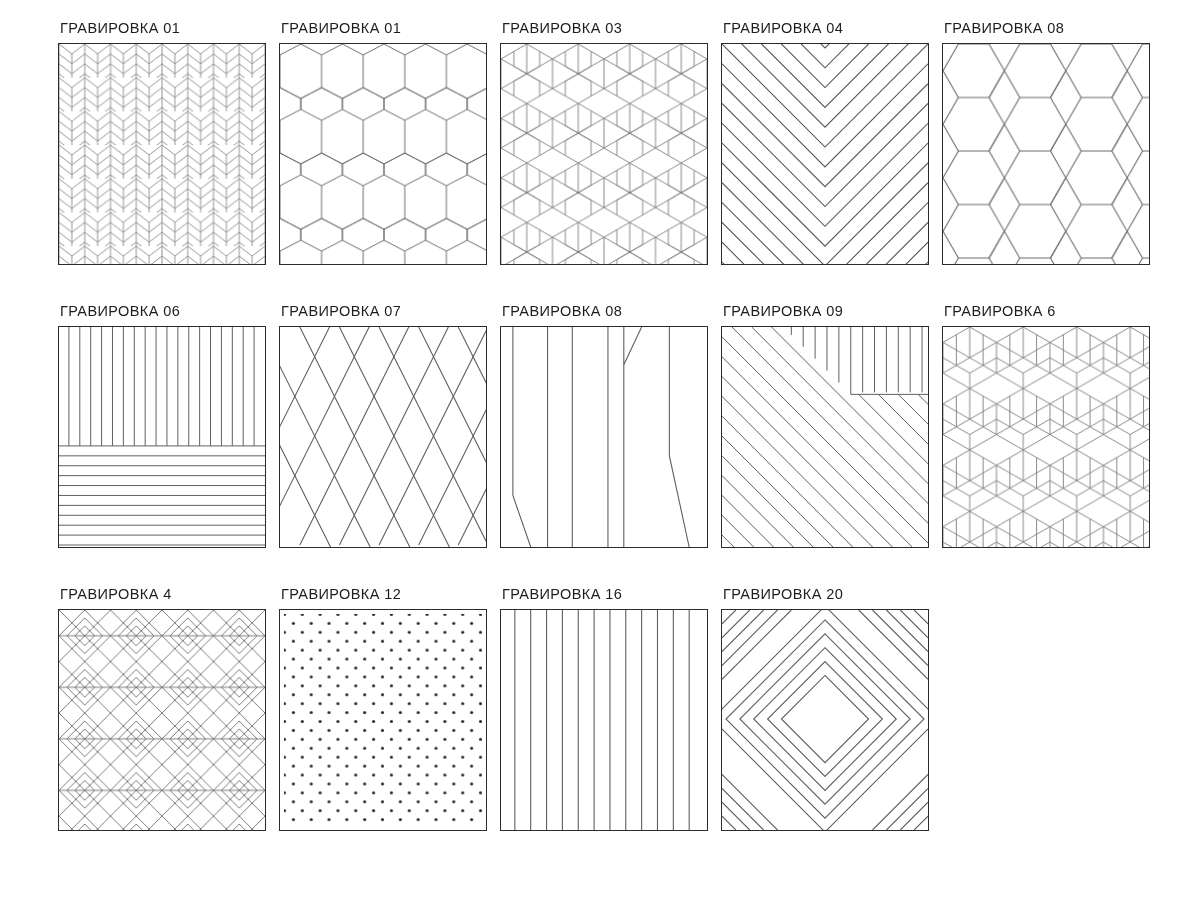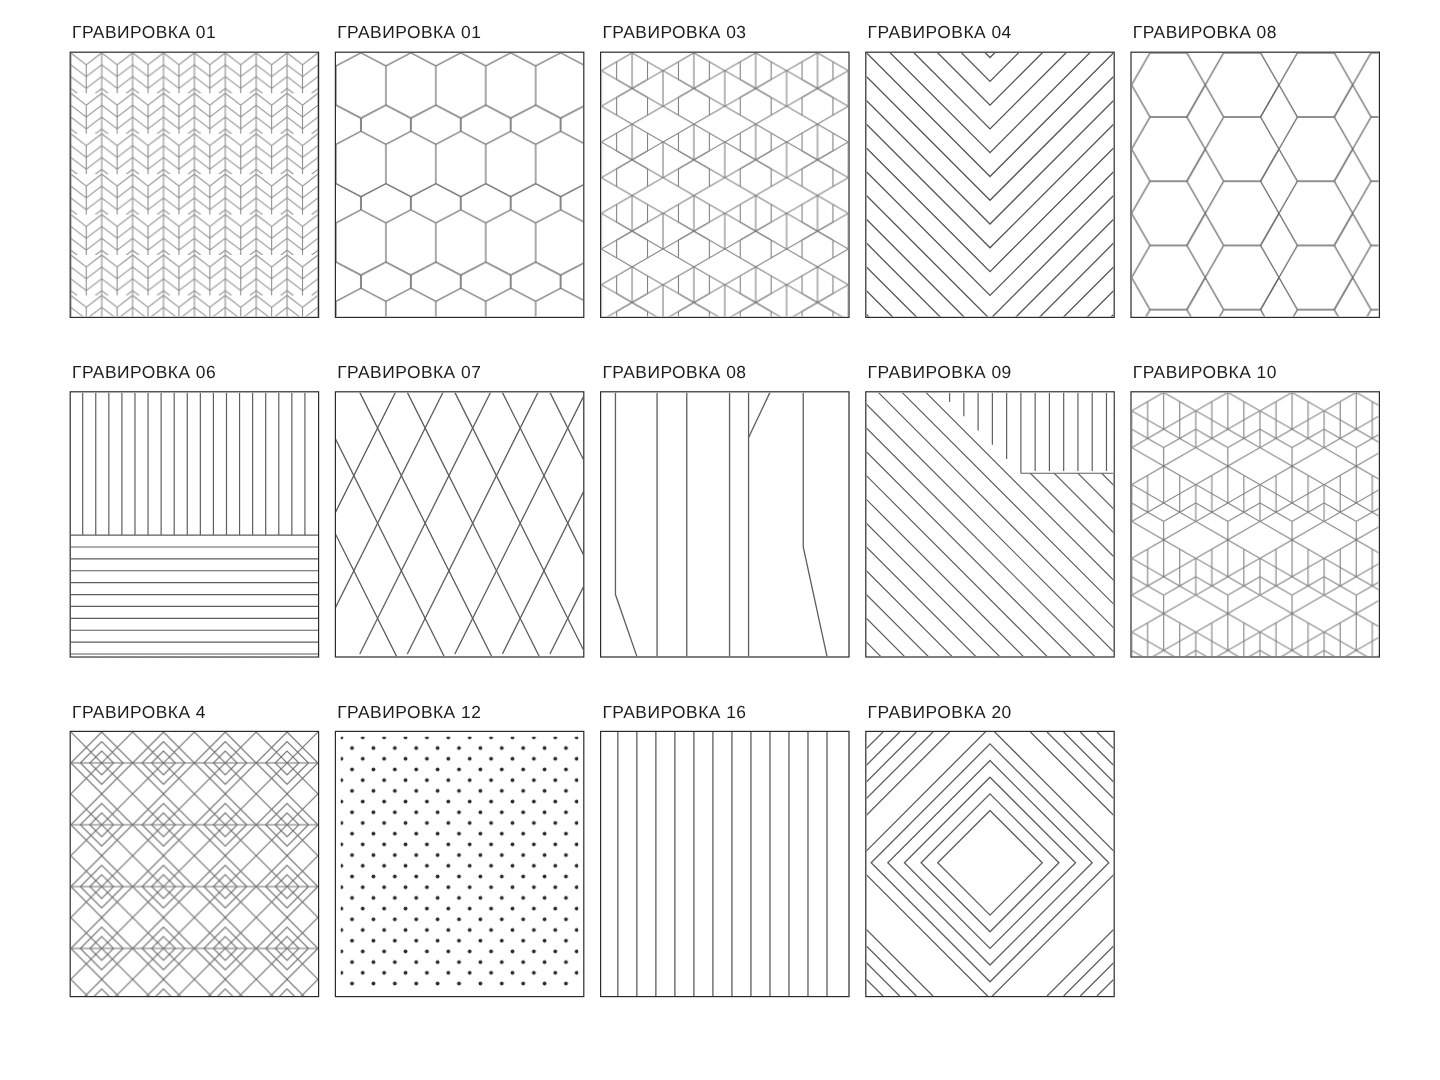--- a/index.html
+++ b/index.html
@@ -212,21 +212,21 @@
           <path d="M62 0 L208 0 L208 68 L130 68 Z" fill="#ffffff" stroke="none"></path>
           <g fill="none" stroke="#5e5e5e" stroke-width="1">
             <path d="M70 0 L70 8 M82 0 L82 20 M94 0 L94 32 M106 0 L106 44 M118 0 L118 56 M130 0 L130 68 M142 0 L142 66 M154 0 L154 66 M166 0 L166 66 M178 0 L178 66 M190 0 L190 66 M202 0 L202 66"></path>
             <path d="M130 68 L208 68"></path>
           </g>
         </svg>
       </div>
     </div>
 
     <div class="swatch">
-      <div class="swatch-label">ГРАВИРОВКА 10</div>
+      <div class="swatch-label">ГРАВИРОВКА 6</div>
       <div class="tile">
         <svg viewBox="0 0 208 222" preserveAspectRatio="none">
           <defs>
             <pattern id="p10" width="54" height="62" patternUnits="userSpaceOnUse">
               <g fill="none" stroke="#7d7d7d" stroke-width="0.9">
                 <path d="M27 0 L54 15.5 L54 46.5 L27 62 L0 46.5 L0 15.5 Z"></path>
                 <path d="M27 0 L27 31 M0 15.5 L27 31 L54 15.5 M27 31 L0 46.5 M27 31 L54 46.5"></path>
                 <path d="M13.5 7.75 L13.5 38.75 M40.5 7.75 L40.5 38.75"></path>
                 <path d="M0 31 L13.5 38.75 M54 31 L40.5 38.75"></path>
                 <path d="M13.5 38.75 L27 46.5 L40.5 38.75 M27 46.5 L27 62"></path>

